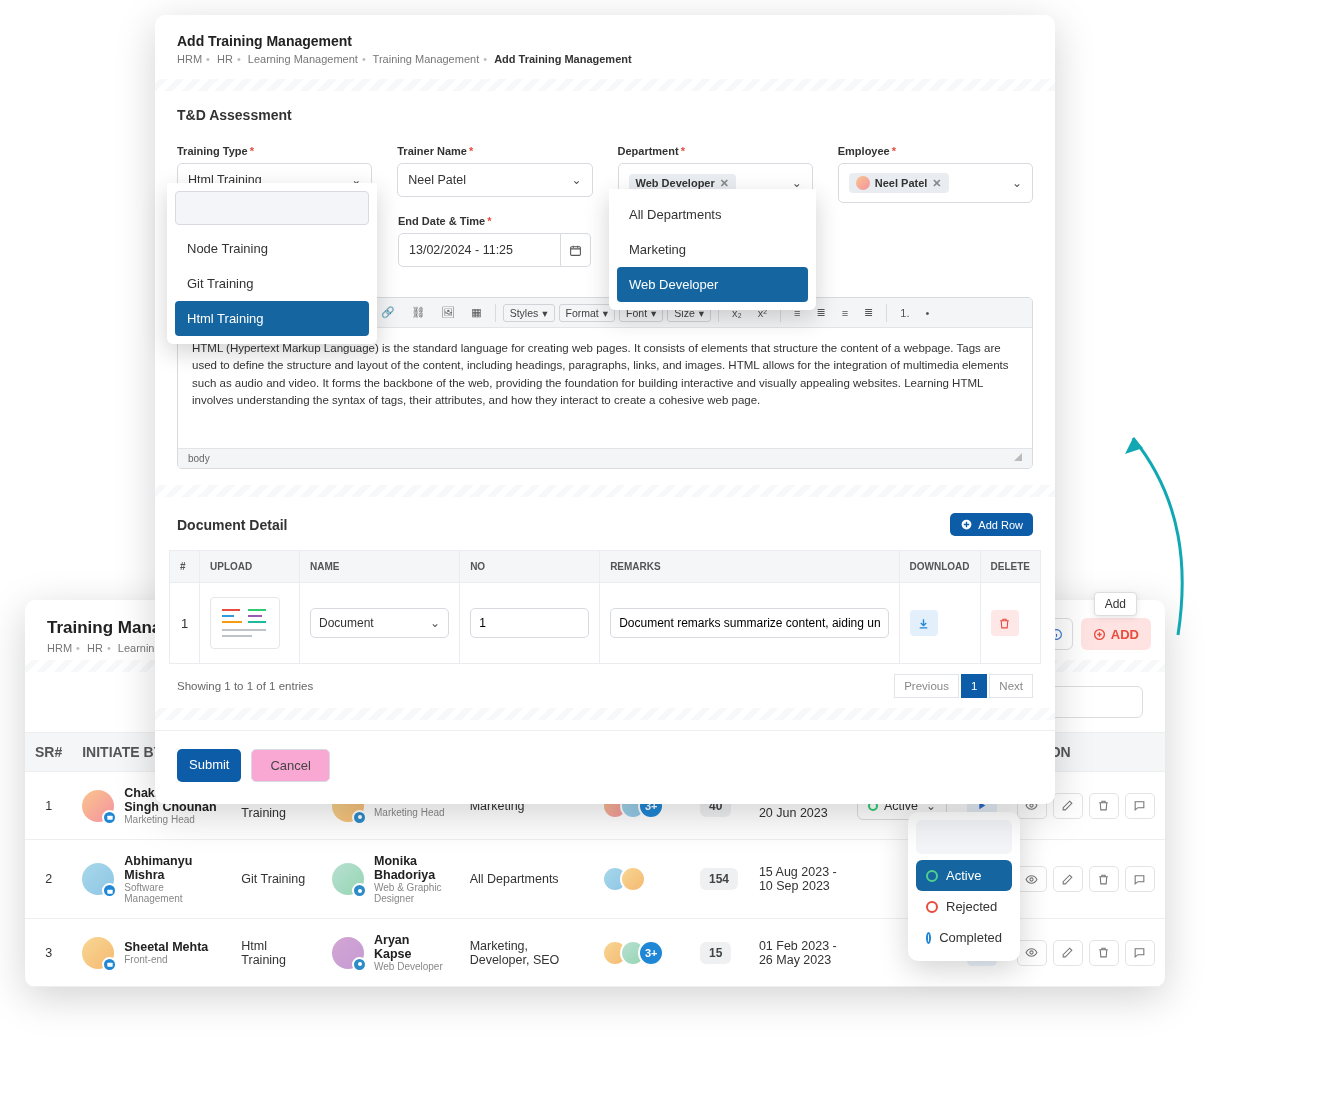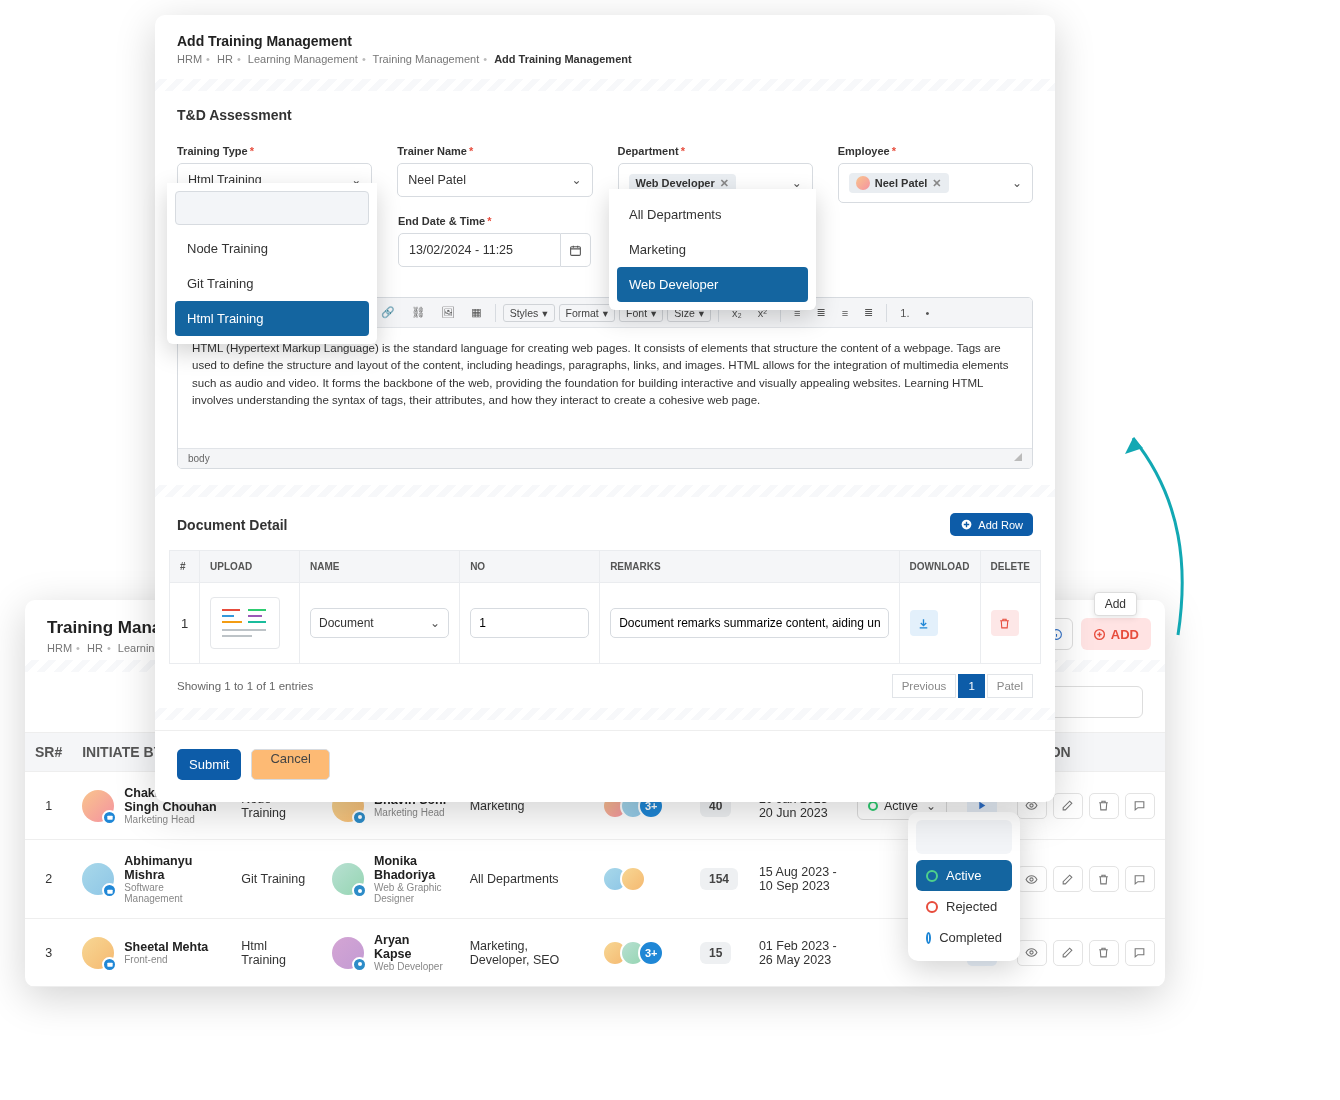--- a/index.html
+++ b/index.html
@@ -95,21 +95,21 @@
   .dl { width: 28px; height: 26px; background: #e3f0fb; color: #1f87d6; border-radius: 4px; display: flex; align-items: center; justify-content: center; cursor: pointer; }
   .del { width: 28px; height: 26px; background: #fde7e7; color: #e74c3c; border-radius: 4px; display: flex; align-items: center; justify-content: center; cursor: pointer; }
 
   .pager { display: flex; justify-content: space-between; align-items: center; padding: 10px 22px; font-size: 11.5px; color: #666; }
   .pgr { display: flex; gap: 2px; }
   .pg { padding: 5px 9px; border: 1px solid #e1e4e8; color: #888; cursor: pointer; }
   .pg.cur { background: #0d5ca8; color: #fff; border-color: #0d5ca8; }
 
   .footer-btns { padding: 18px 22px 22px; display: flex; gap: 10px; border-top: 1px solid #eee; margin-top: 10px; }
   .btn-pri { background: #0d5ca8; color: #fff; padding: 8px 12px; border-radius: 5px; font-size: 13px; cursor: pointer; }
-  .btn-sec { background: #fdba74; border: 1px solid #d7dbe0; color: #444; padding: 1px 18px; border-radius: 5px; font-size: 13px; cursor: pointer; }
+  .btn-sec { background: #f9a8d4; border: 1px solid #d7dbe0; color: #444; padding: 8px 18px; border-radius: 5px; font-size: 13px; cursor: pointer; }
 
   
   .arrow { position: absolute; right: 142px; top: 430px; pointer-events:none; }
 
   
   .c1 { background: linear-gradient(135deg,#f9c58d,#f492a0); }
   .c2 { background: linear-gradient(135deg,#a8d8ea,#8ec6e6); }
   .c3 { background: linear-gradient(135deg,#f7d794,#f5b971); }
   .c4 { background: linear-gradient(135deg,#b8e0d2,#95d5b2); }
   .c5 { background: linear-gradient(135deg,#d4a5d4,#c39bd3); }
@@ -636,21 +636,21 @@
         </tr>
           </tbody>
       </table>
     </div>
 
     <div class="pager">
       <span>Showing 1 to 1 of 1 entries</span>
       <div class="pgr">
         <span class="pg">Previous</span>
         <span class="pg cur">1</span>
-        <span class="pg">Patel</span>
+        <span class="pg">Next</span>
       </div>
     </div>
 
     <div class="striped"></div>
 
     <div class="footer-btns">
       <div class="btn-pri">Submit</div>
       <div class="btn-sec">Cancel</div>
     </div>
   </div>

